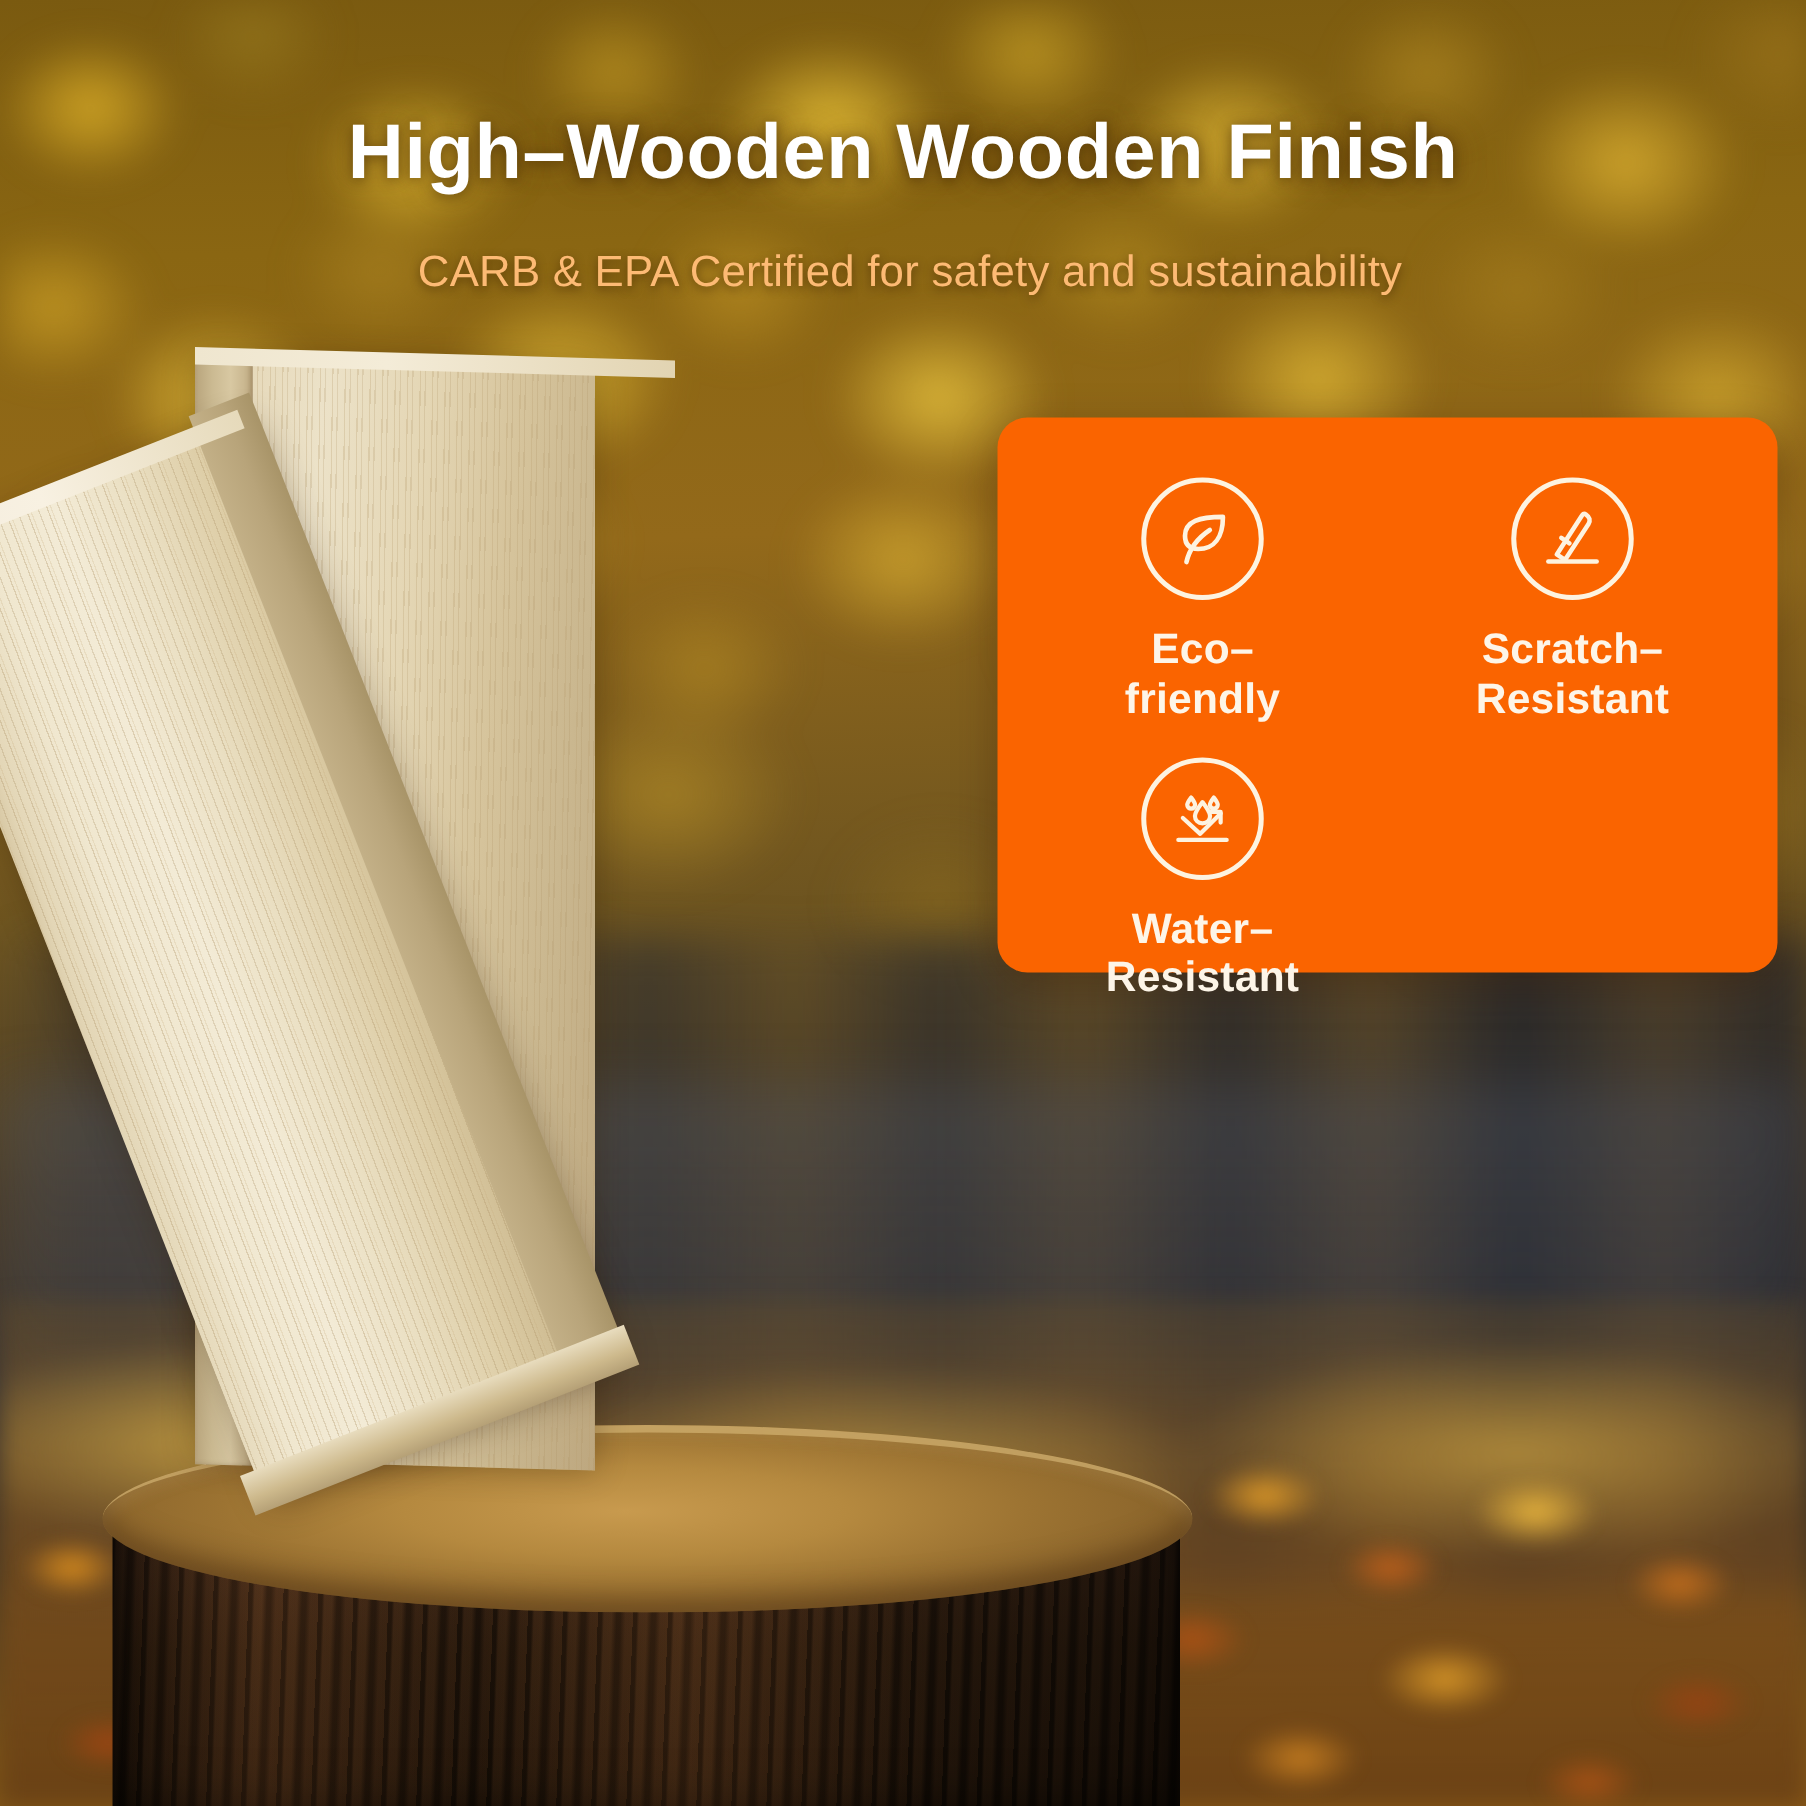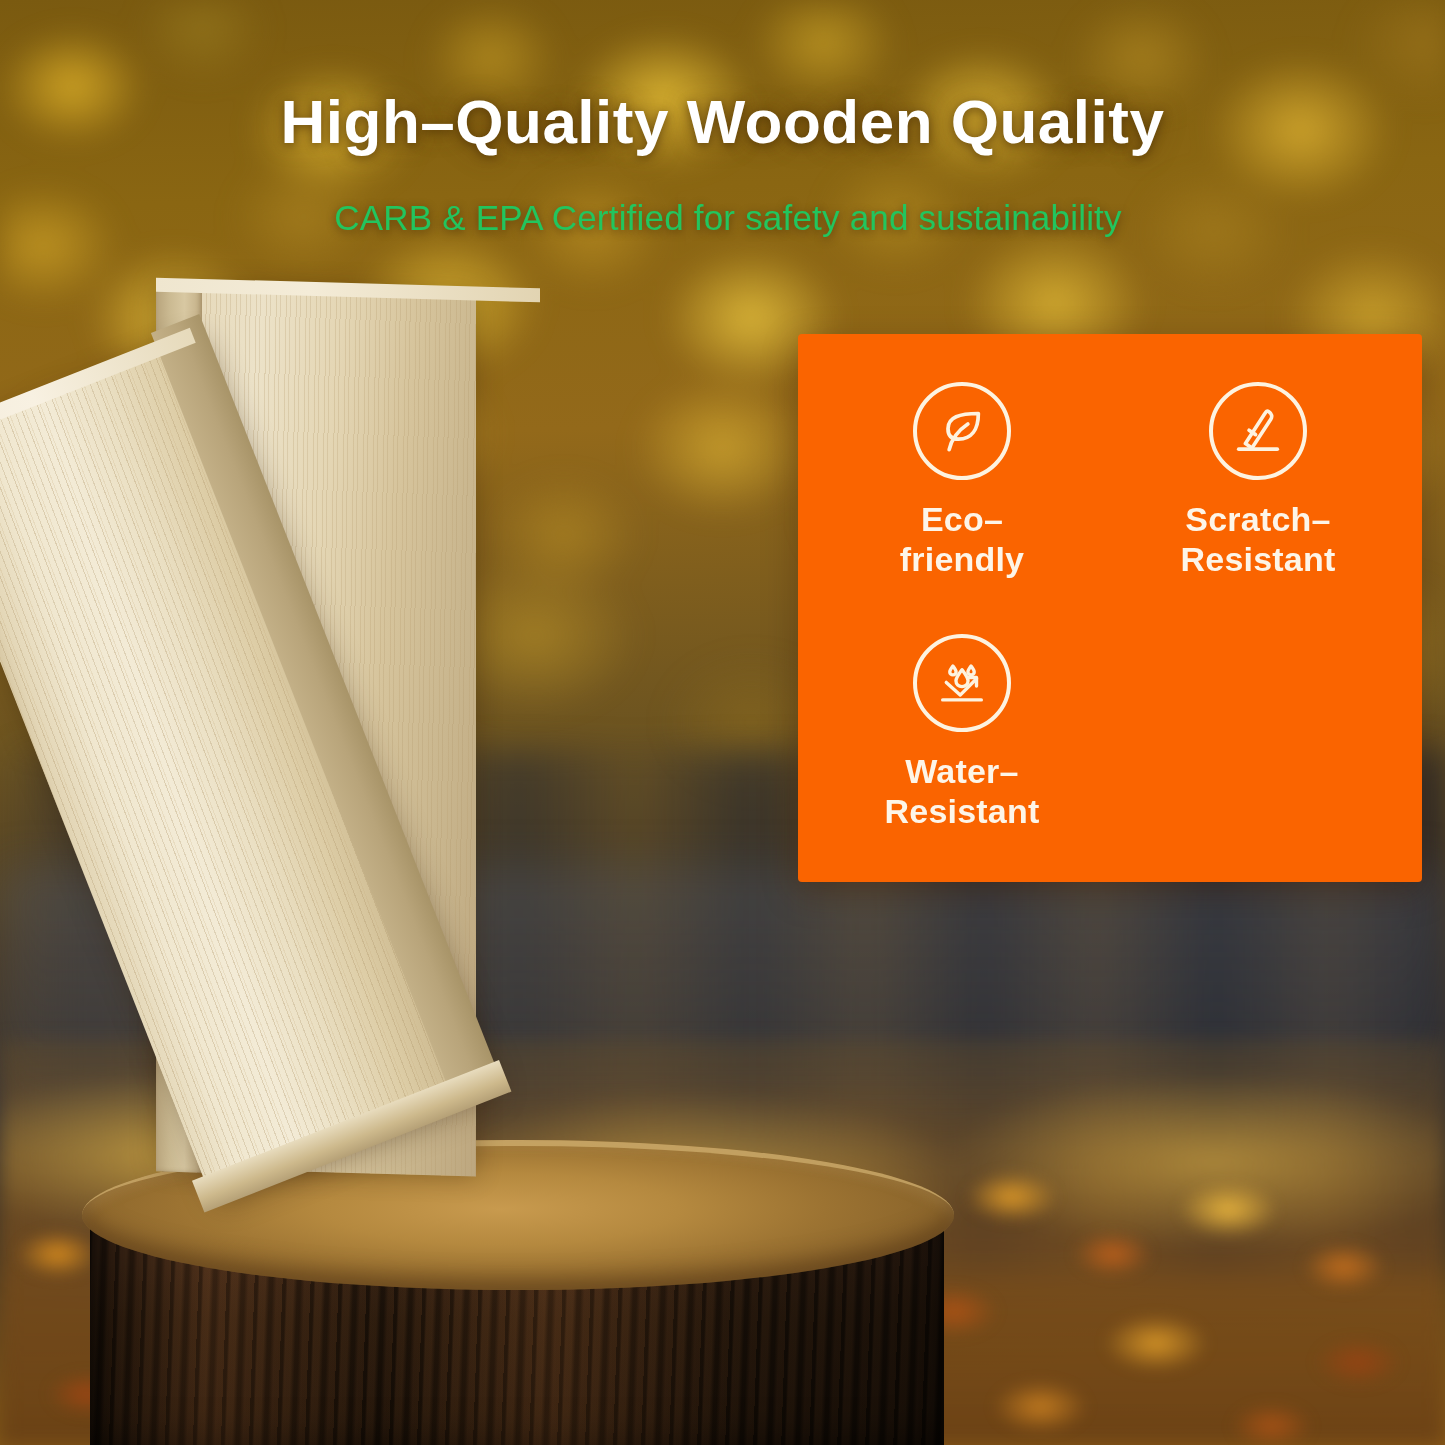--- a/index.html
+++ b/index.html
@@ -197,26 +197,26 @@
   .board-gap-shadow{position:absolute;left:196px;top:400px;width:80px;height:760px;
     transform:rotate(-21deg);transform-origin:50% 90%;
     background:linear-gradient(90deg, rgba(60,40,18,.42), rgba(60,40,18,.08) 70%, transparent);
     filter:blur(8px);}
 
   
   .title{position:absolute;left:0;right:0;top:86px;text-align:center;
     font-size:62px;font-weight:bold;color:#fff;letter-spacing:.5px;
     text-shadow:0 2px 10px rgba(60,34,4,.55), 0 0 26px rgba(90,54,10,.45);}
   .subtitle{position:absolute;left:11px;right:0;top:198px;text-align:center;
-    font-size:35px;font-weight:400;color:#22c55e;letter-spacing:.2px;
+    font-size:35px;font-weight:400;color:#fdba74;letter-spacing:.2px;
     text-shadow:0 2px 8px rgba(60,34,4,.6);}
 
   
-  .panel{position:absolute;left:798px;top:334px;width:624px;height:548px;
-    background:#FA6400;border-radius:4px;
+  .panel{position:absolute;left:798px;top:334px;width:624px;height:444px;
+    background:#FA6400;border-radius:24px;
     box-shadow:0 10px 34px rgba(60,26,0,.35);
     display:grid;grid-template-columns:1fr 1fr;grid-template-rows:1fr 1fr;
     padding:22px 16px;box-sizing:border-box;}
   .feature{display:flex;flex-direction:column;align-items:center;justify-content:flex-start;
     padding-top:26px;}
   .f-icon{width:98px;height:98px;border:4px solid #FDF3E0;border-radius:50%;
     display:flex;align-items:center;justify-content:center;box-sizing:border-box;}
   .f-icon svg{display:block;}
   .f-label{margin-top:20px;text-align:center;color:#FDF5E8;
     font-size:34px;font-weight:bold;line-height:1.17;letter-spacing:.2px;}
@@ -246,21 +246,21 @@
     <div class="board-back-top"></div>
   </div>
   <div class="board-gap-shadow"></div>
   <div class="board-front-wrap">
     <div class="board-front"></div>
     <div class="board-front-side"></div>
     <div class="board-front-btm"></div>
     <div class="board-front-top"></div>
   </div>
 
-  <div class="title">High–Quality Wooden Quality</div>
+  <div class="title">High–Wooden Wooden Finish</div>
   <div class="subtitle">CARB &amp; EPA Certified for safety and sustainability</div>
 
   <div class="panel">
 
     <div class="feature">
       <div class="f-icon">
         <svg width="56" height="56" viewBox="0 0 48 48" fill="none" stroke="#FDF3E0" stroke-width="3.2" stroke-linecap="round" stroke-linejoin="round">
           <path d="M38 9c0 14-6 22-17 22-6 0-9-3-9-9C12 12 22 9 38 9z"></path>
           <path d="M13 40c2-9 7-16 16-22"></path>
         </svg>

